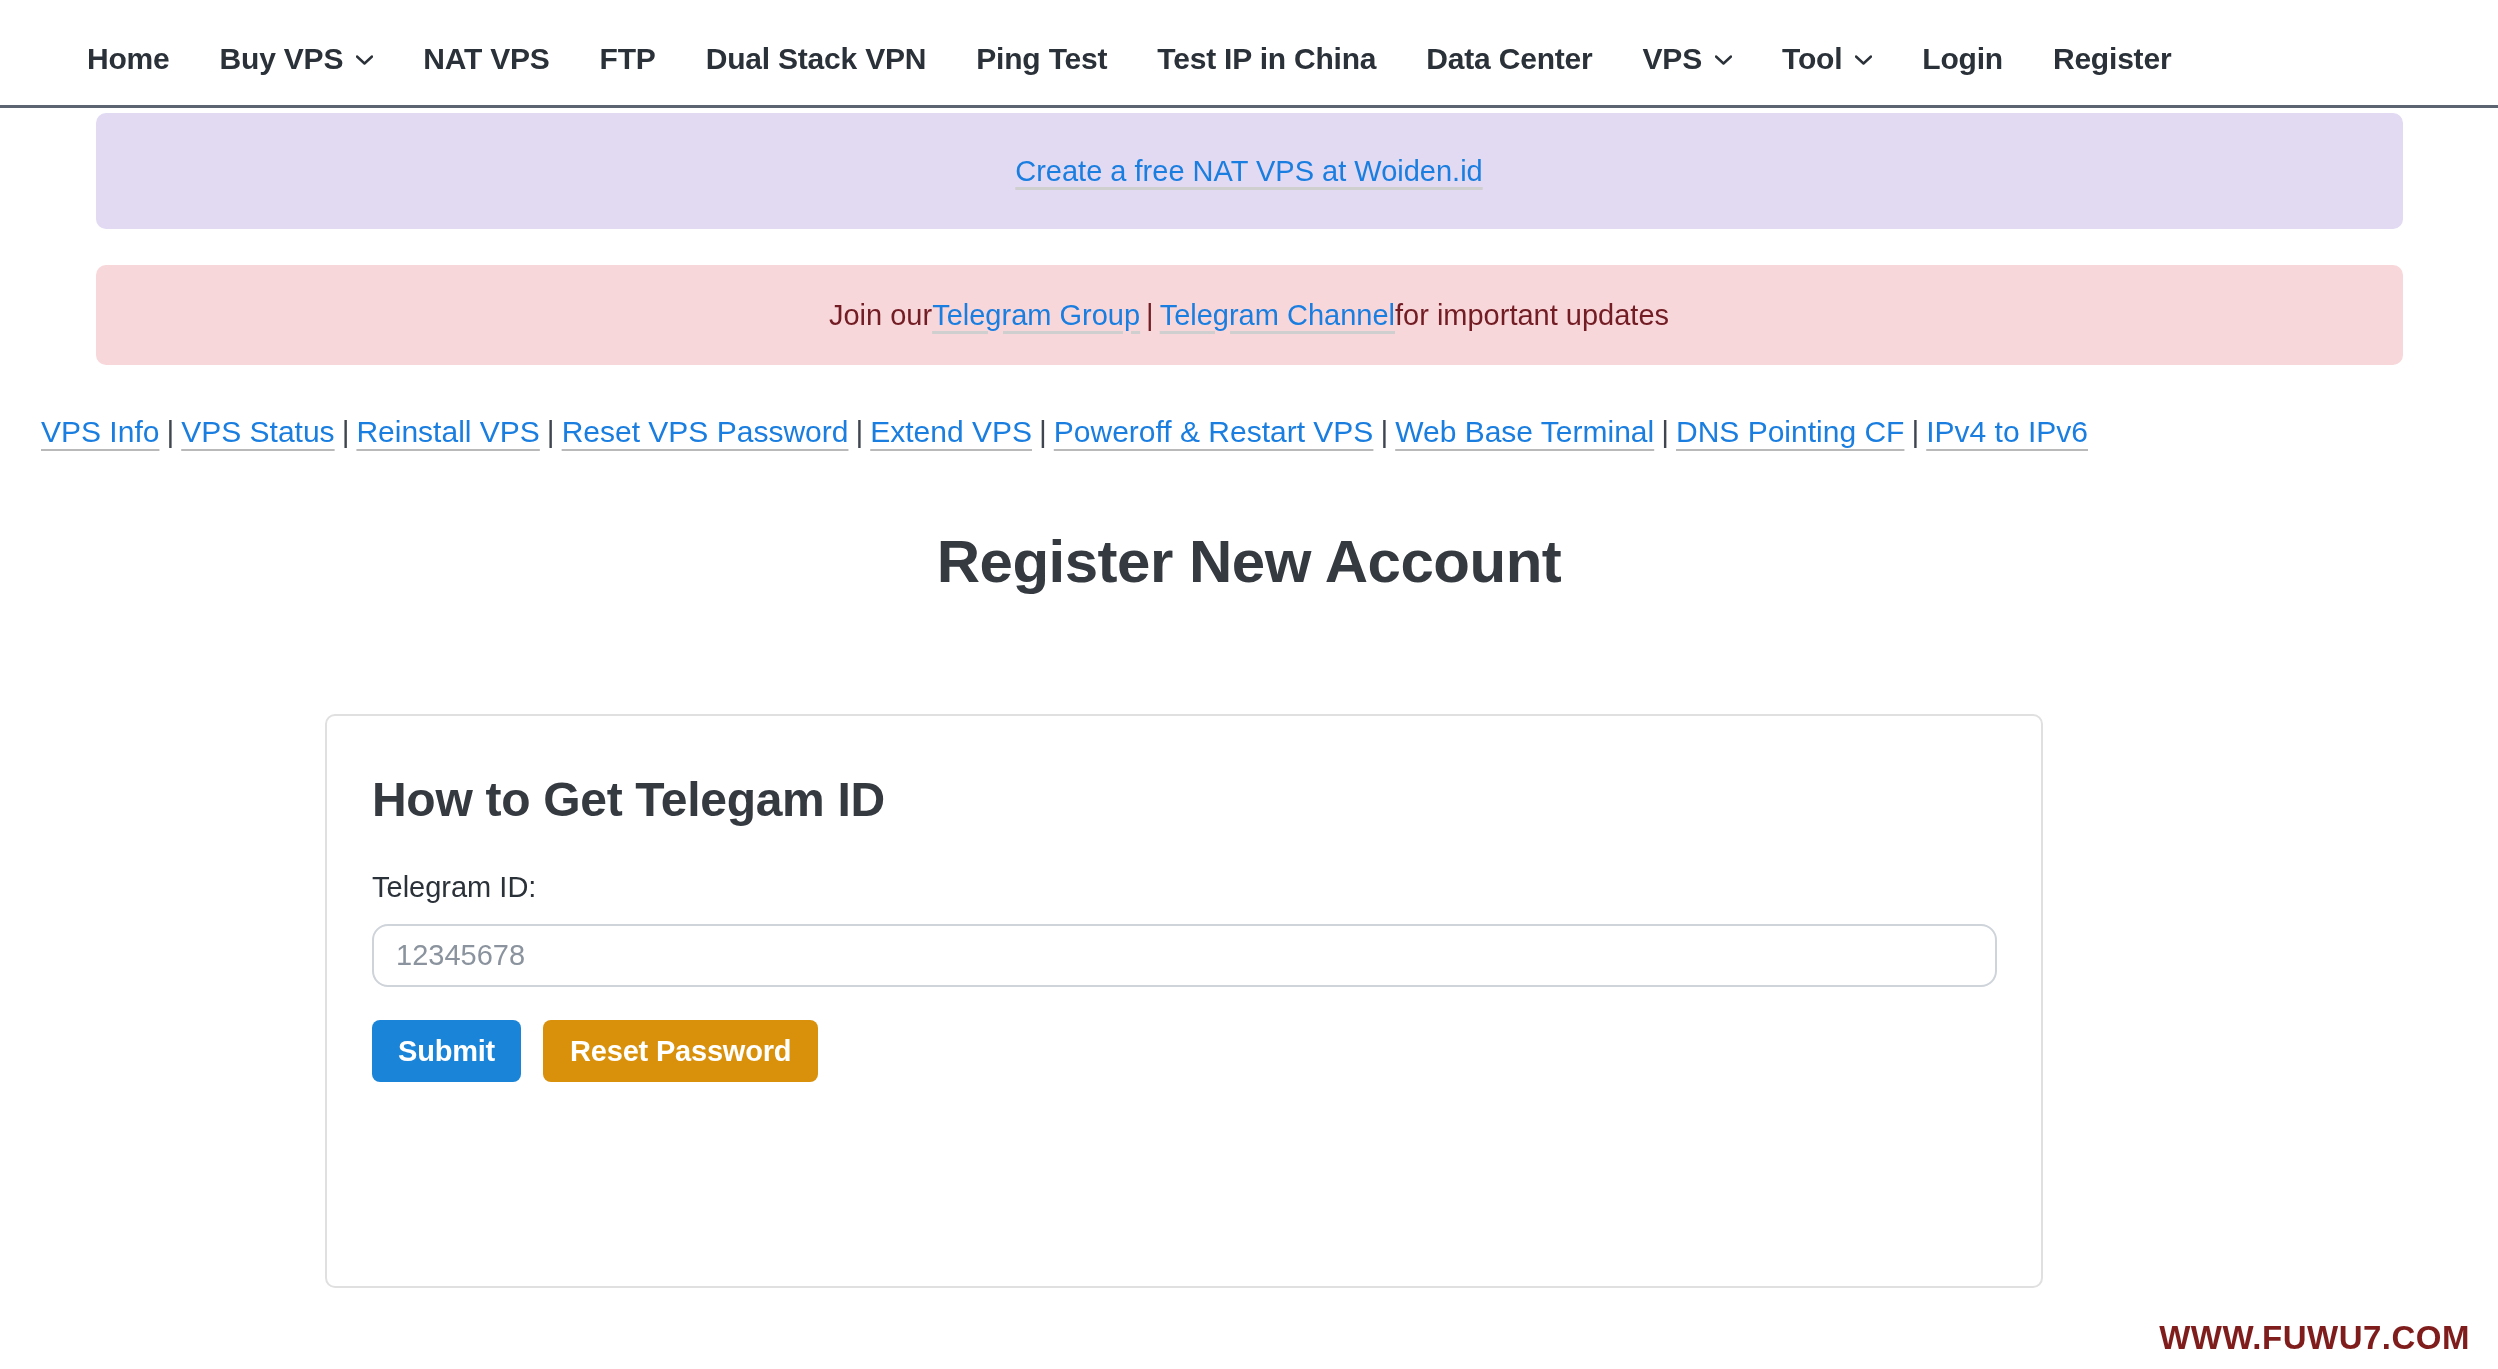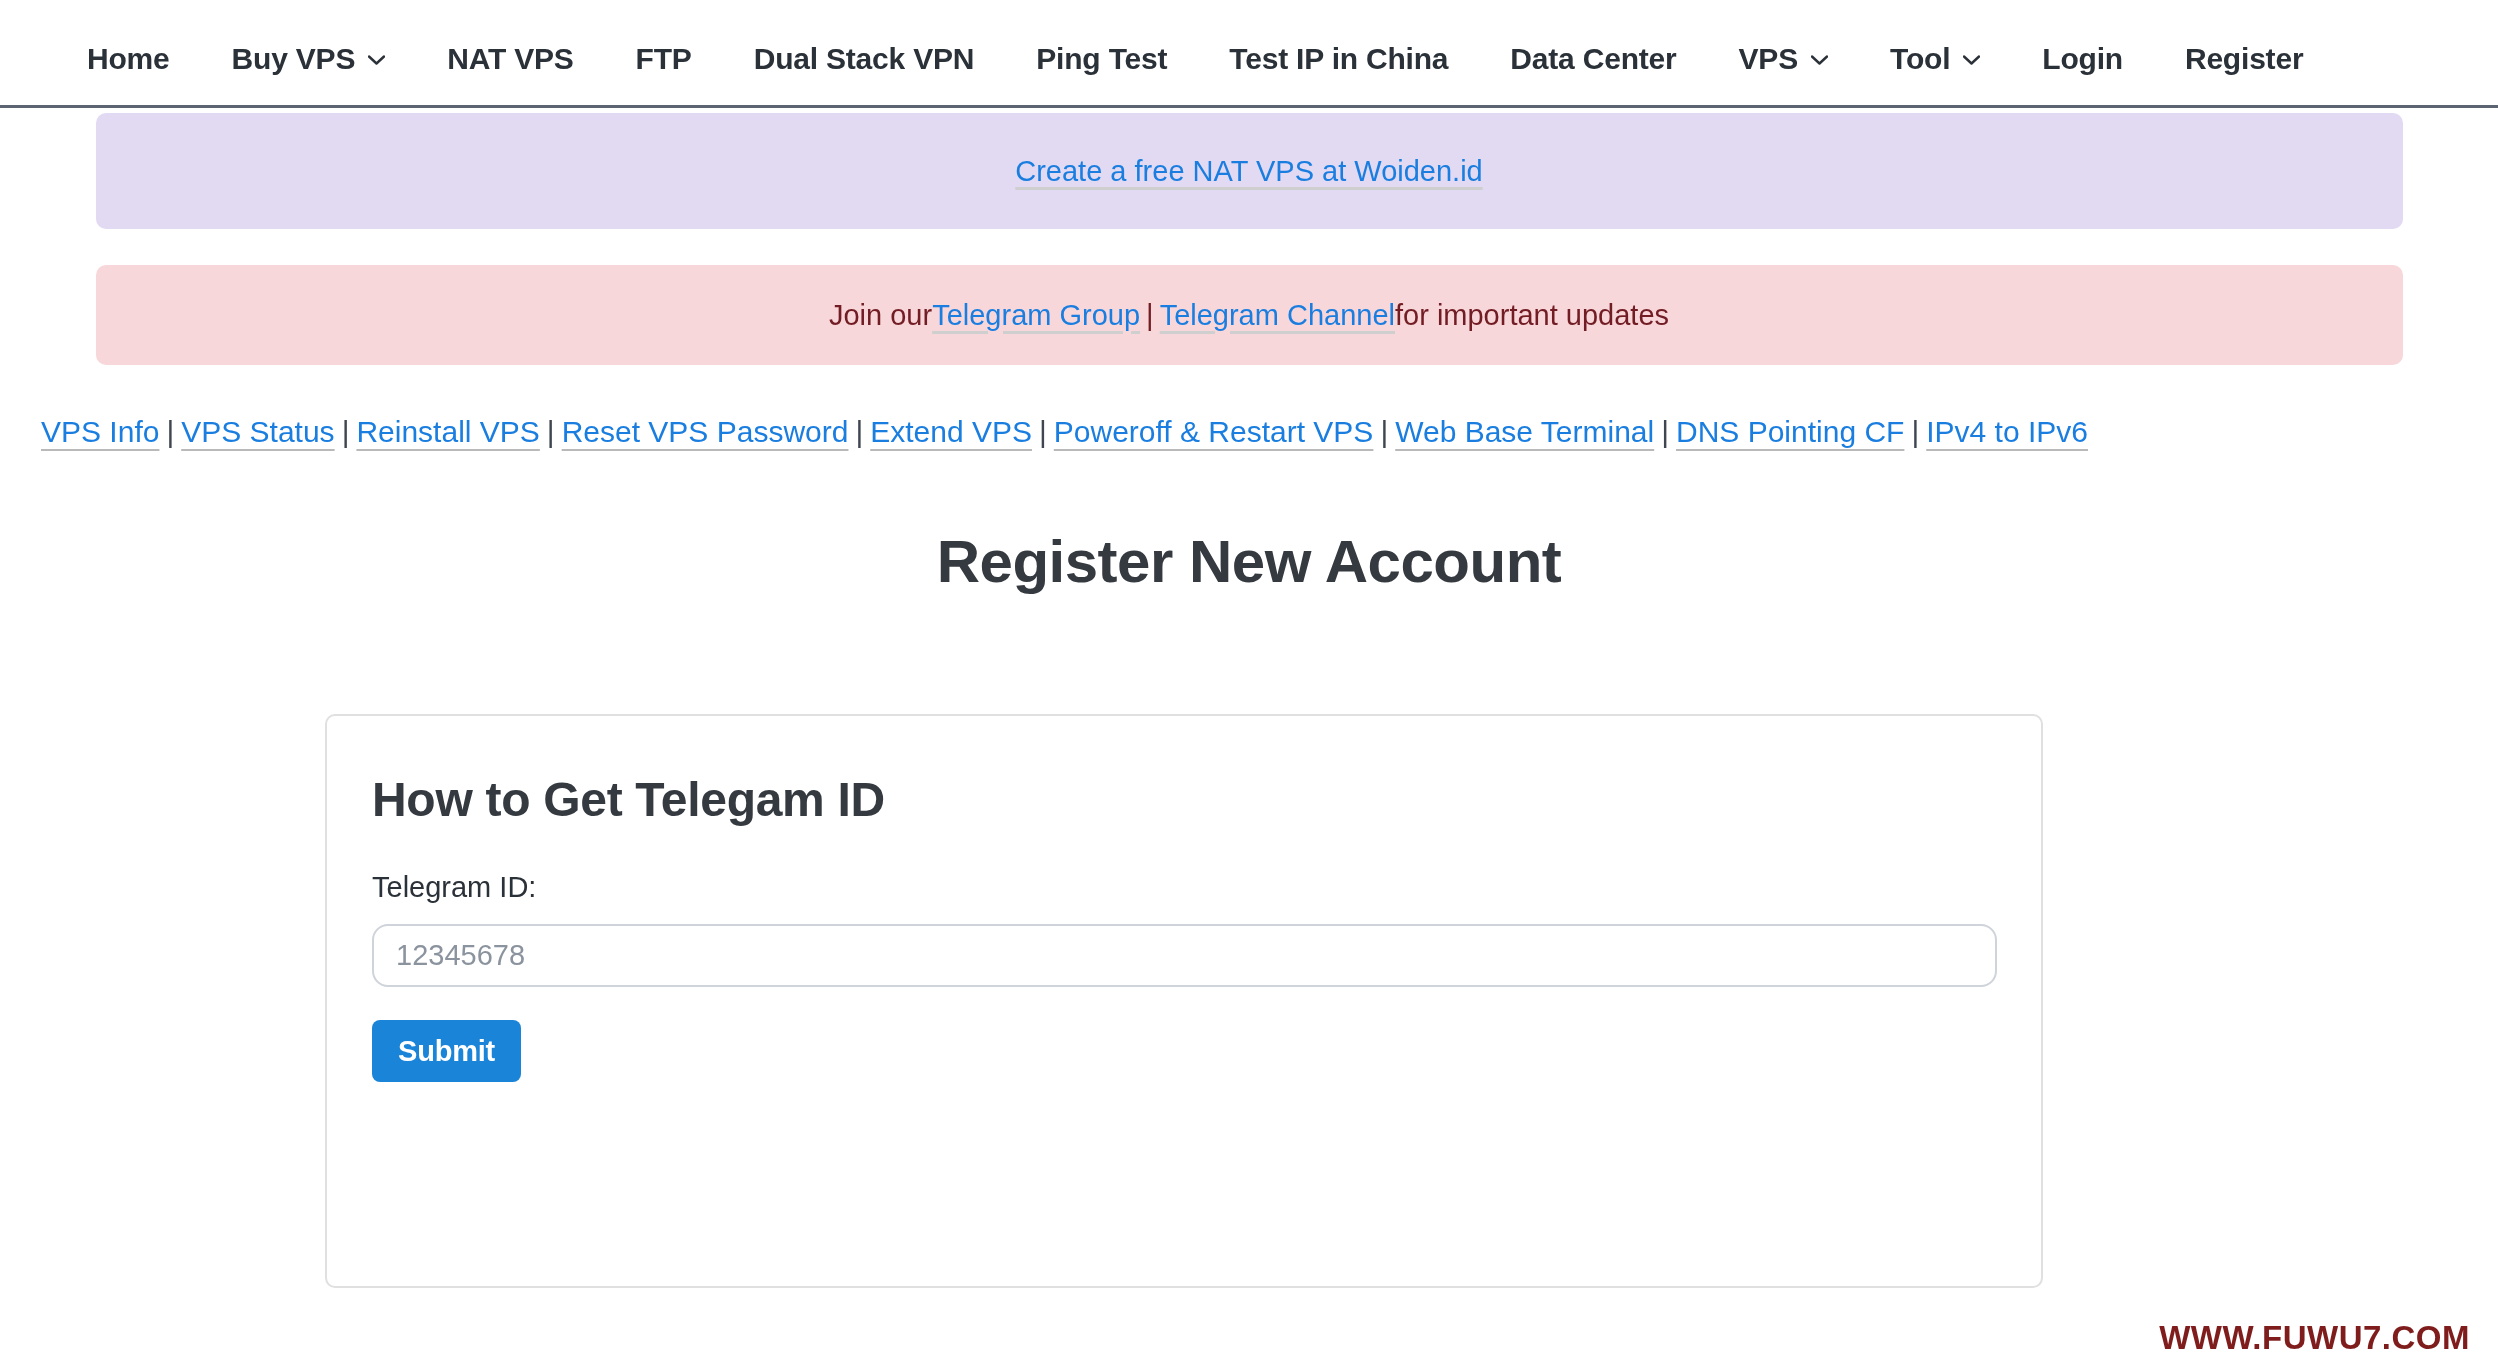--- a/index.html
+++ b/index.html
@@ -17,21 +17,21 @@
     height: 108px;
     border-bottom: 3px solid #5b6470;
     display: flex;
     align-items: center;
     padding-left: 62px;
     background: #fff;
   }
   .nav-list {
     display: flex;
     list-style: none;
-    gap: 12px;
+    gap: 0;
     margin-top: 12px;
   }
   .nav-item {
     display: flex;
     align-items: center;
     padding: 0 25px;
     font-size: 30px;
     font-weight: 700;
     color: #2b3138;
     white-space: nowrap;
@@ -271,17 +271,18 @@
 <div class="card">
   <div class="card-body">
     <h2 class="card-title">How to Get Telegam ID</h2>
 
     <div class="form-label">Telegram ID:</div>
 
     <input class="form-input" type="text" placeholder="12345678" style="">
 
     <div class="btn-row">
       <button class="btn btn-primary">Submit</button>
+      <button class="btn btn-warning">Reset Password</button>
     </div>
   </div>
 </div>
 
 <div class="watermark">WWW.FUWU7.COM</div>
 
 </body></html>

